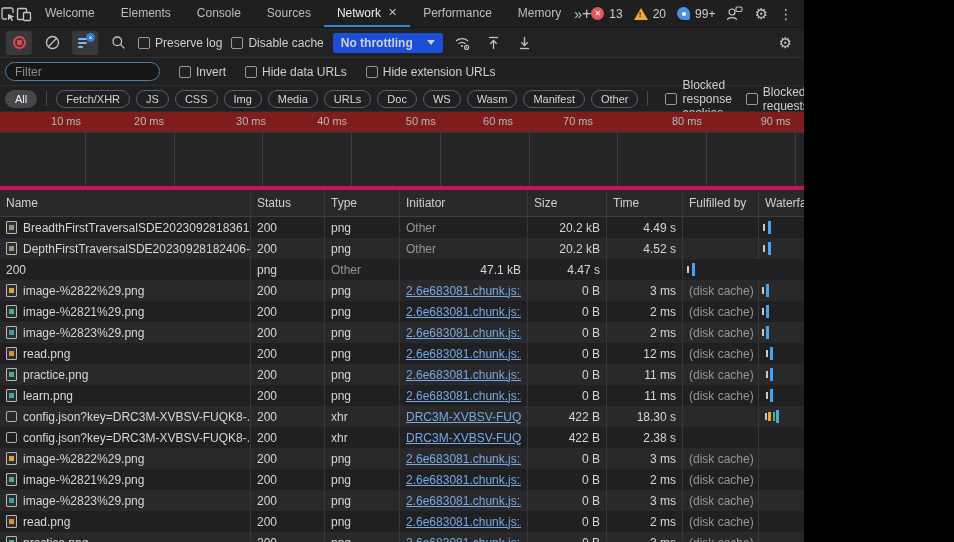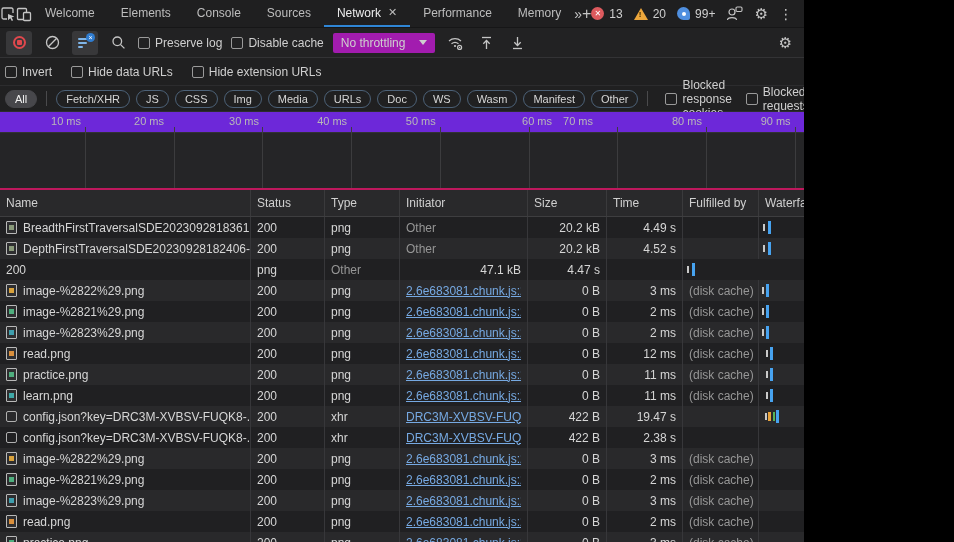--- a/index.html
+++ b/index.html
@@ -32,35 +32,35 @@
   .rec-outer { width:13px;height:13px;border:2px solid #e0484d;border-radius:50%;display:flex;align-items:center;justify-content:center; }
   .rec-inner { width:5px;height:5px;background:#e0484d;border-radius:1px; }
   .funnel { position:relative; width:14px; height:12px; }
   .funnel b { position:absolute; left:0; height:2px; background:#7fb5e8; border-radius:1px; }
   .funnel b:nth-child(1){ top:1px; width:13px; }
   .funnel b:nth-child(2){ top:5px; width:9px; }
   .funnel b:nth-child(3){ top:9px; width:5px; }
   .funnel .fbadge { position:absolute; right:-3px; top:-4px; width:9px; height:9px; border-radius:50%; background:#2f7cd0; color:#fff; font-size:7px; display:flex; align-items:center; justify-content:center; font-style:normal; }
   .cbgroup { display:flex; align-items:center; gap:5px; cursor:pointer; }
   .cb { width:12px; height:12px; border:1px solid #9a9a9a; border-radius:2px; background:transparent; flex:none; }
-  .throttle { display:flex; align-items:center; gap:14px; background:#a21caf; border-radius:2px; padding:3px 8px; cursor:pointer; }
+  .throttle { display:flex; align-items:center; gap:14px; background:#1d4ed8; border-radius:2px; padding:3px 8px; cursor:pointer;font-weight:bold; }
   .caret { width:0;height:0;border-left:4px solid transparent;border-right:4px solid transparent;border-top:5px solid #cfcfcf; }
   .push { margin-left:auto; }
   
   .filterbar { height:28px; background:#202021; display:flex; align-items:center; gap:19px; padding:0 5px; border-bottom:1px solid #2c2c2e; }
   .filter-input { width:155px; height:19px; background:#161617; border:1px solid #507ba3; border-radius:10px; color:#cfcfcf; padding:0 9px; font-size:12px; font-family:"Liberation Sans",sans-serif; outline:none; }
   .filter-input::placeholder { color:#8d8d8d; }
   
   .chipbar { height:26px; background:#202021; display:flex; align-items:center; gap:6px; padding:0 5px; border-bottom:1px solid #2c2c2e; }
   .chip { border:1px solid #4c6177; border-radius:9px; padding:2px 9px; font-size:11px; color:#d6d6d6; cursor:pointer; white-space:nowrap; }
   .chip.selected { background:#47474b; border-color:#47474b; color:#f2f2f2; }
   .vsep { width:1px; height:15px; background:#4a4a4c; margin:0 3px; flex:none; }
   .chipbar .cbgroup { margin-left:8px; }
   
-  .timeline { position:relative; height:78px; background:#6d28d9; border-bottom:2px solid #be185d; overflow:hidden; }
+  .timeline { position:relative; height:78px; background:#7f1d1d; border-bottom:4px solid #be185d; overflow:hidden; }
   .tl-label { position:absolute; top:3px; width:58px; text-align:right; font-size:11px; color:#b8b8b8; }
   .tl-line { position:absolute; top:15px; bottom:0; width:1px; background:#3c3c3e; }
   .tl-overview { position:absolute; left:0; right:0; top:20px; bottom:0; background:#252527; border-top:1px solid #323234; }
   .tl-lightblock { position:absolute; top:20px; bottom:0; left:883px; right:0; background:#2c2c2e; }
   
   .gridhdr { height:27px; background:#29292b; display:grid; grid-template-columns:251px 74px 75px 128px 79px 76px 76px 1fr; align-items:stretch; border-bottom:1px solid #3e3e40; }
   .hcell { display:flex; align-items:center; padding:0 6px; border-right:1px solid #3a3a3c; color:#d0d0d0; cursor:pointer; overflow:hidden; white-space:nowrap; }
   .hcell:last-child { border-right:none; justify-content:space-between; }
   .sortarrow { font-size:8px; color:#b5b5b5; padding-right:2px; }
   .rowswrap { position:relative; height:325px; overflow:hidden; background:#202021; }
@@ -215,20 +215,21 @@
       <svg width="15" height="16" viewBox="0 0 15 16">
           <line x1="7.5" y1="2" x2="7.5" y2="10.5" stroke="#c5c5c5" stroke-width="1.3"></line>
           <path d="M4.3 7.3 7.5 10.5l3.2-3.2" fill="none" stroke="#c5c5c5" stroke-width="1.3"></path>
           <line x1="3" y1="13.5" x2="12" y2="13.5" stroke="#c5c5c5" stroke-width="1.3"></line>
         </svg>
     </span>
     <span class="glyph push" style="font-size:15px;padding-right:6px">⚙</span>
   </div>
 
   <div class="filterbar">
+    <input class="filter-input" type="text" value="" placeholder="Filter" style="">
     <span class="cbgroup">
       <span class="cb"></span>
       <span>Invert</span>
     </span>
     <span class="cbgroup">
       <span class="cb"></span>
       <span>Hide data URLs</span>
     </span>
     <span class="cbgroup">
       <span class="cb"></span>
@@ -265,27 +266,27 @@
       </span>
     </div>
 
   <div class="timeline">
     <div class="tl-overview"></div>
     <div class="tl-lightblock"></div>
   <span class="tl-label" style="left: 23px;">10 ms</span>
       <span class="tl-line" style="left: 85px;"></span>
       <span class="tl-label" style="left: 106px;">20 ms</span>
       <span class="tl-line" style="left: 174px;"></span>
-      <span class="tl-label" style="left: 201px;">30 ms</span>
+      <span class="tl-label" style="left: 208px;">30 ms</span>
       <span class="tl-line" style="left: 262px;"></span>
       <span class="tl-label" style="left: 289.1px;">40 ms</span>
       <span class="tl-line" style="left: 351px;"></span>
       <span class="tl-label" style="left: 377.8px;">50 ms</span>
       <span class="tl-line" style="left: 440px;"></span>
-      <span class="tl-label" style="left: 494px;">60 ms</span>
+      <span class="tl-label" style="left: 455px;">60 ms</span>
       <span class="tl-line" style="left: 529px;"></span>
       <span class="tl-label" style="left: 535px;">70 ms</span>
       <span class="tl-line" style="left: 617px;"></span>
       <span class="tl-label" style="left: 643.9px;">80 ms</span>
       <span class="tl-line" style="left: 706px;"></span>
       <span class="tl-label" style="left: 732.6px;">90 ms</span>
       <span class="tl-line" style="left: 795px;"></span>
       <span class="tl-label" style="left: 821.3px;">100 ms</span>
       <span class="tl-line" style="left: 883px;"></span>
       <span class="tl-label" style="left: 910px;">110 ms</span>
@@ -499,21 +500,21 @@
         <div class="cell namecell">
           <span class="xhr-ic"></span>
           <span>config.json?key=DRC3M-XVBSV-FUQK8-...</span>
         </div>
         <div class="cell">200</div>
         <div class="cell">xhr</div>
         <div class="cell">
           <a class="init">DRC3M-XVBSV-FUQ...</a>
         </div>
         <div class="cell right">422 B</div>
-        <div class="cell right">19.47 s</div>
+        <div class="cell right">18.30 s</div>
         <div class="cell muted"></div>
         <div class="cell">
           <span class="wf-tick" style="left: 6px;"></span>
           <span class="wf-or" style="left: 9px;"></span>
           <span class="wf-gr" style="left: 14px;"></span>
           <span class="wf-bar" style="left: 17px;"></span>
         </div>
       </div>
       <div class="nrow">
         <div class="cell namecell">

